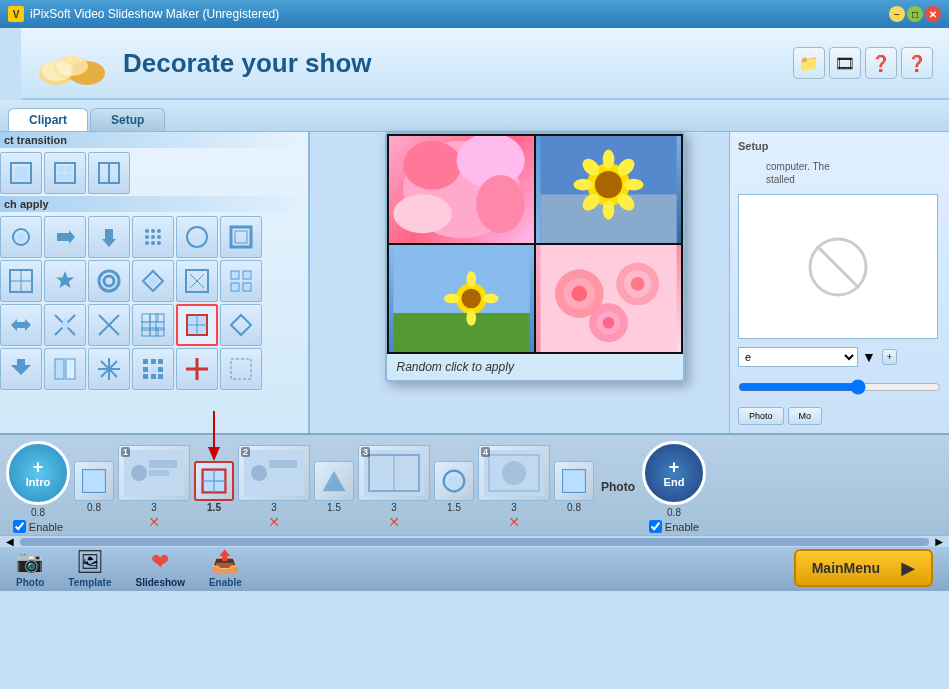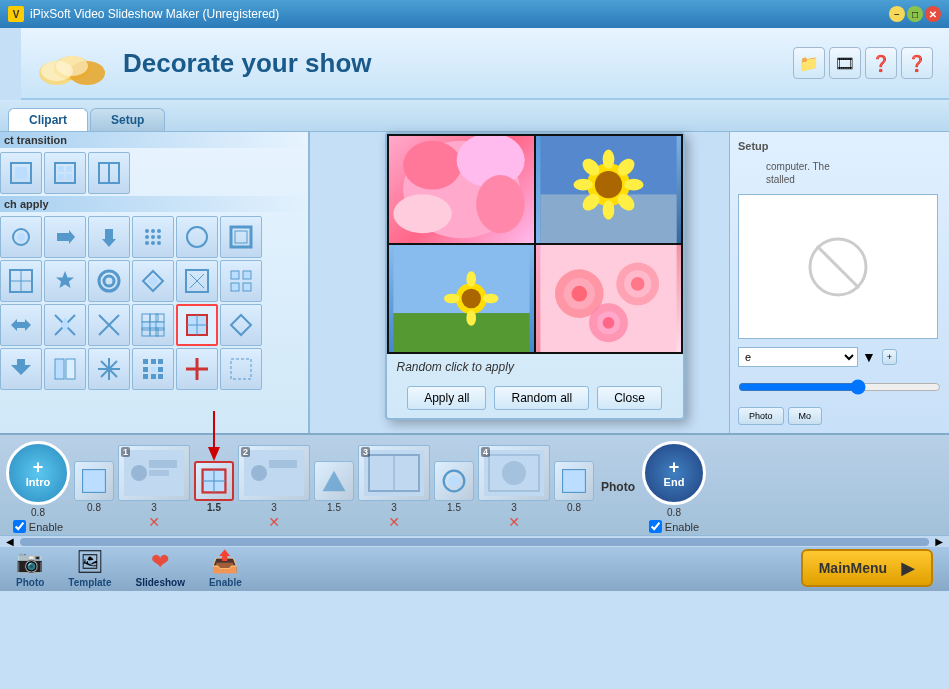--- a/index.html
+++ b/index.html
@@ -200,21 +200,21 @@
     .nav-item.active .nav-label { color: #0a2a5a; }
 
     .main-menu-btn {
       background: linear-gradient(to bottom, #ffc830, #e0a000);
       border: 2px solid #c08000;
       border-radius: 6px;
       padding: 6px 16px;
       cursor: pointer;
       display: flex;
       align-items: center;
-      gap: 14px;
+      gap: 21px;
     }
     .main-menu-text { font-size: 14px; font-weight: bold; color: #333; }
     .main-menu-arrow { font-size: 18px; color: #333; }
 
     
     .popup-overlay {
       position: absolute;
       left: 50%;
       top: 0;
       transform: translateX(-30%);
@@ -589,25 +589,20 @@
           <circle cx="100" cy="40" r="7" fill="#ff7788"></circle>
           <circle cx="70" cy="80" r="20" fill="#ff88aa" opacity="0.8"></circle>
           <circle cx="70" cy="80" r="12" fill="#ffaacc" opacity="0.9"></circle>
           <circle cx="70" cy="80" r="6" fill="#ff6688"></circle>
         </svg>
       </div>
     </div>
     <div class="popup-hint">
       <span>Random click to apply</span>
     </div>
-    <div class="popup-actions">
-      <button class="popup-btn">Apply all</button>
-      <button class="popup-btn">Random all</button>
-      <button class="popup-btn">Close</button>
-    </div>
   </div>
 
   <div class="right-panel" style="margin-left: auto;">
     <div class="setup-section">
       <div class="setup-label">Setup</div>
       <p style="font-size:10px; color:#555; line-height:1.3;margin-left:28px;">computer. The<br>stalled</p>
     </div>
     <div class="preview-box">
       <svg viewBox="0 0 60 60">
         <circle cx="30" cy="30" r="28" fill="none" stroke="#ccc" stroke-width="3"></circle>

